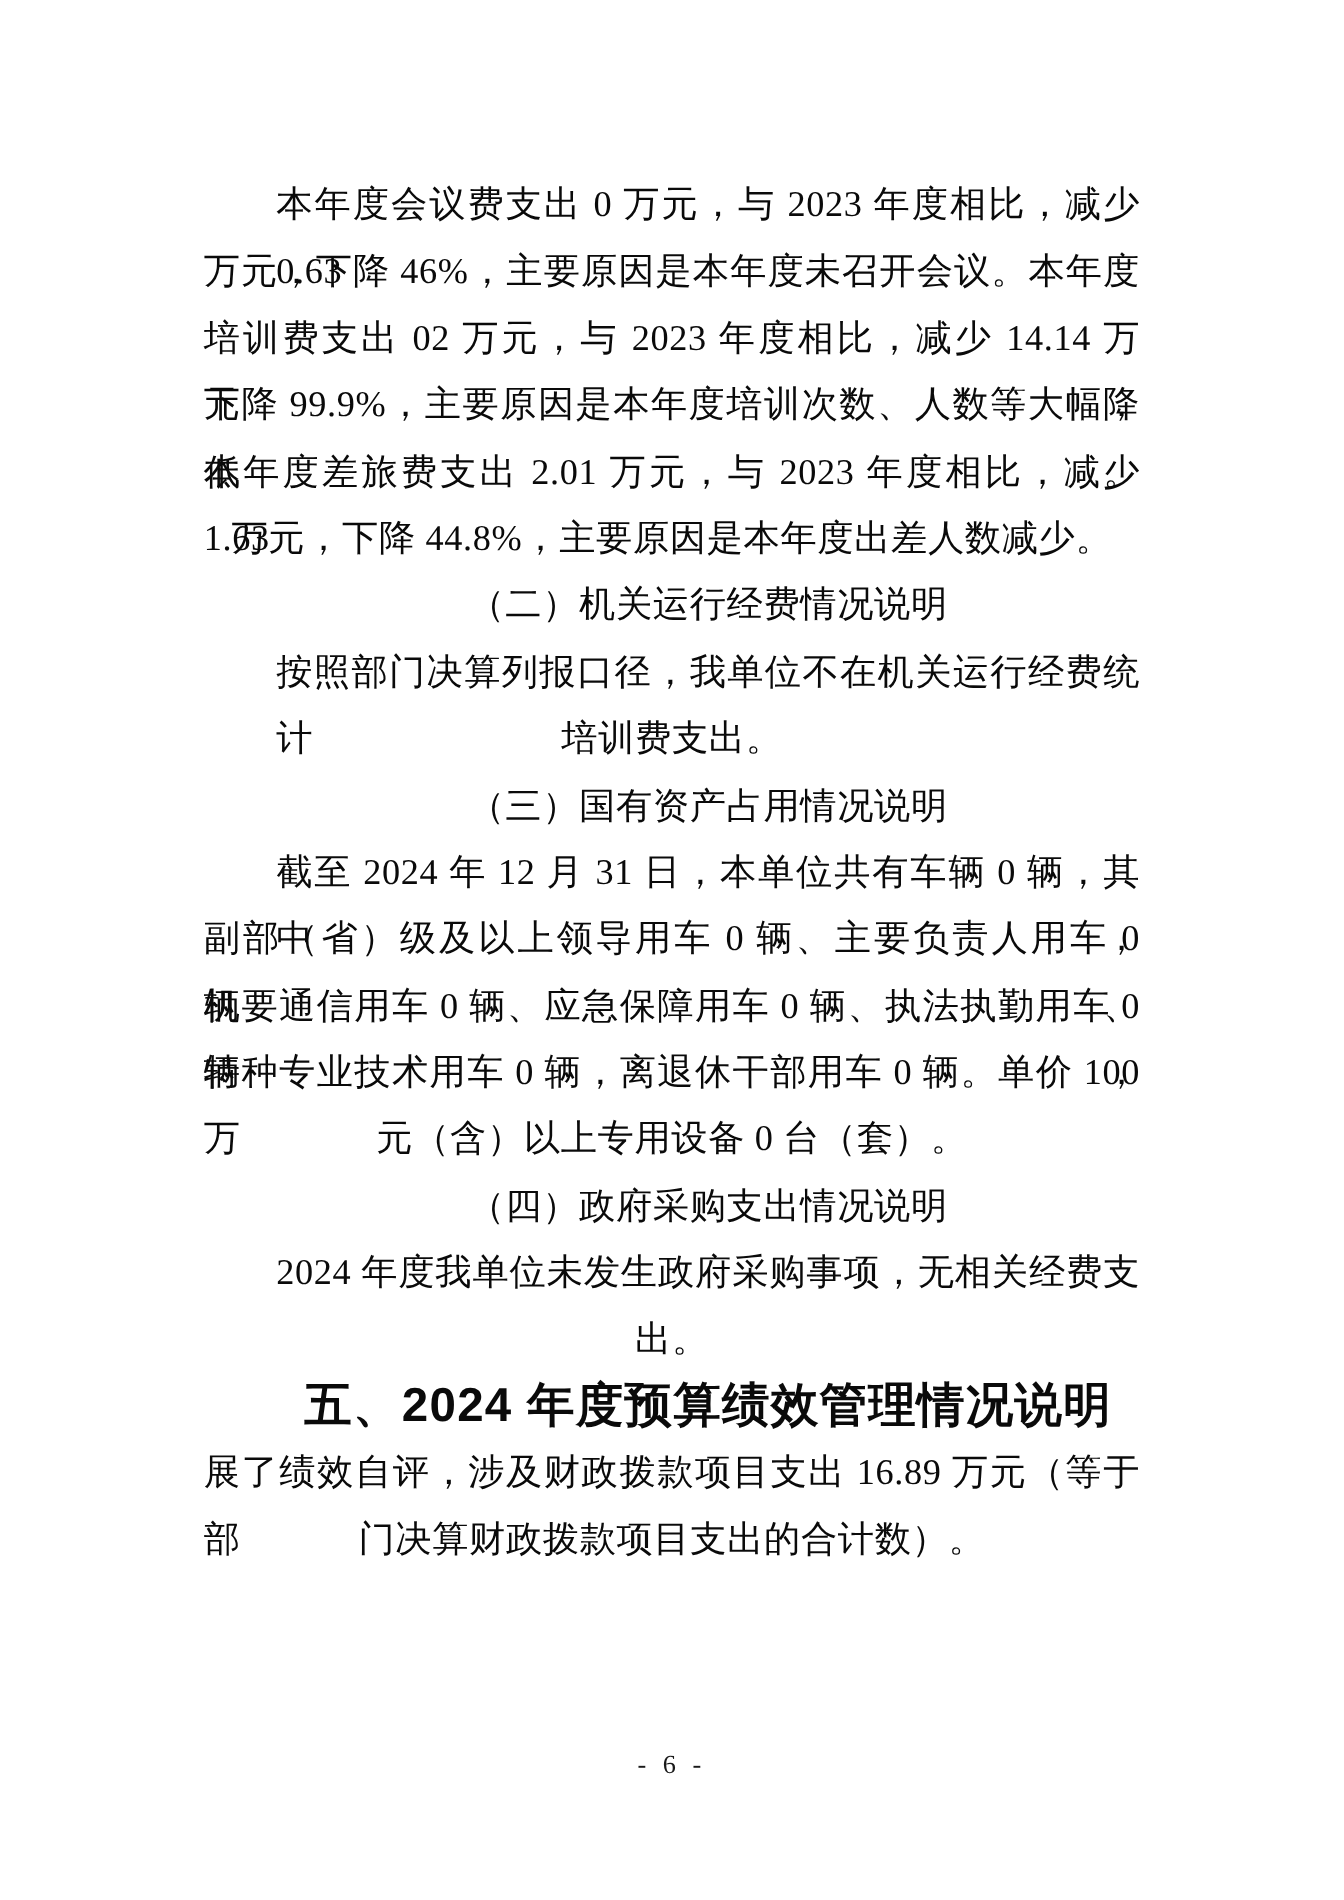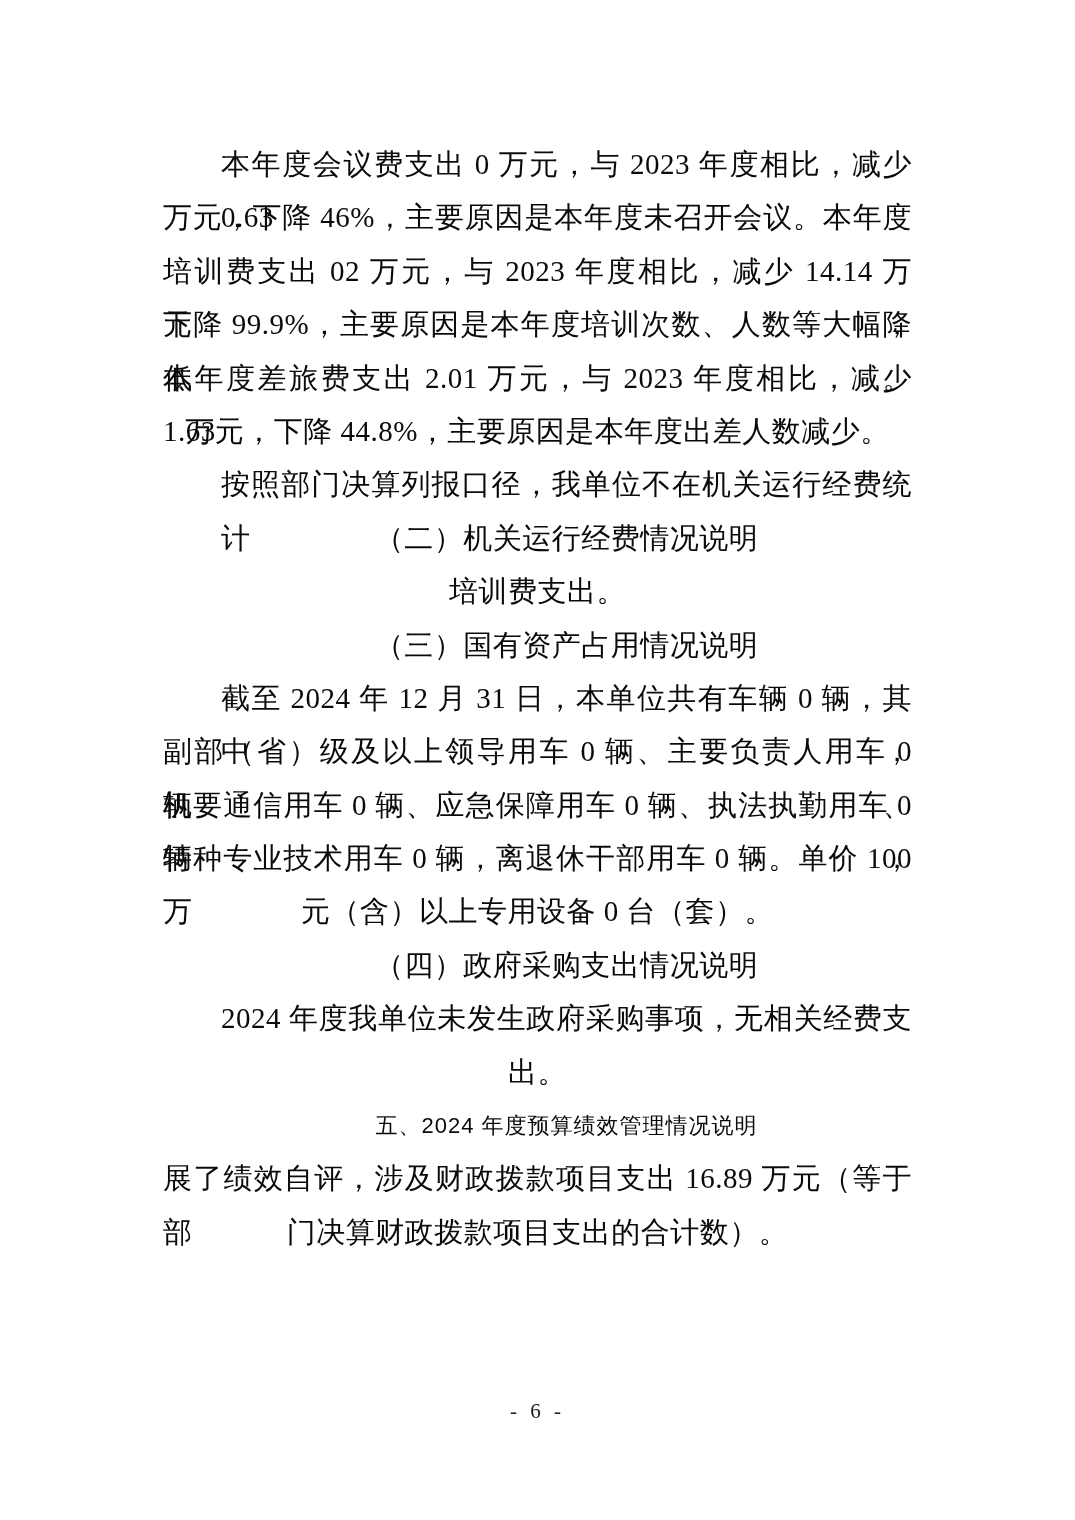--- a/index.html
+++ b/index.html
@@ -38,22 +38,22 @@
   }
   .line.indent {
     padding-left: 58px;
   }
   .line.indent.justify {
     padding-left: 58px;
     width: 691px;
   }
   .line.heading-bold {
     font-family: "Liberation Sans", "DejaVu Sans", sans-serif;
-    font-weight: 400;
-    font-size: 22px;
+    font-weight: 700;
+    font-size: 38px;
     letter-spacing: 1px;
   }
   .footer {
     position: absolute;
     top: 1399px;
     left: 0;
     width: 100%;
     text-align: center;
     font-size: 21px;
     letter-spacing: 4px;
@@ -64,22 +64,22 @@
 <body>
 
 <div class="page">
   <div class="content">
     <div class="line indent justify">本年度会议费支出 0 万元，与 2023 年度相比，减少 0.63</div>
     <div class="line justify">万元，下降 46%，主要原因是本年度未召开会议。本年度</div>
     <div class="line justify">培训费支出 02 万元，与 2023 年度相比，减少 14.14 万元，</div>
     <div class="line justify">下降 99.9%，主要原因是本年度培训次数、人数等大幅降低。</div>
     <div class="line justify">本年度差旅费支出 2.01 万元，与 2023 年度相比，减少 1.63</div>
     <div class="line">万元，下降 44.8%，主要原因是本年度出差人数减少。</div>
+    <div class="line indent">（二）机关运行经费情况说明</div>
     <div class="line indent justify">按照部门决算列报口径，我单位不在机关运行经费统计</div>
-    <div class="line indent">（二）机关运行经费情况说明</div>
     <div class="line">培训费支出。</div>
     <div class="line indent">（三）国有资产占用情况说明</div>
     <div class="line indent justify">截至 2024 年 12 月 31 日，本单位共有车辆 0 辆，其中，</div>
     <div class="line justify">副部（省）级及以上领导用车 0 辆、主要负责人用车 0 辆、</div>
     <div class="line justify">机要通信用车 0 辆、应急保障用车 0 辆、执法执勤用车 0 辆，</div>
     <div class="line justify">特种专业技术用车 0 辆，离退休干部用车 0 辆。单价 100 万</div>
     <div class="line">元（含）以上专用设备 0 台（套）。</div>
     <div class="line indent">（四）政府采购支出情况说明</div>
     <div class="line indent justify">2024 年度我单位未发生政府采购事项，无相关经费支</div>
     <div class="line">出。</div>

